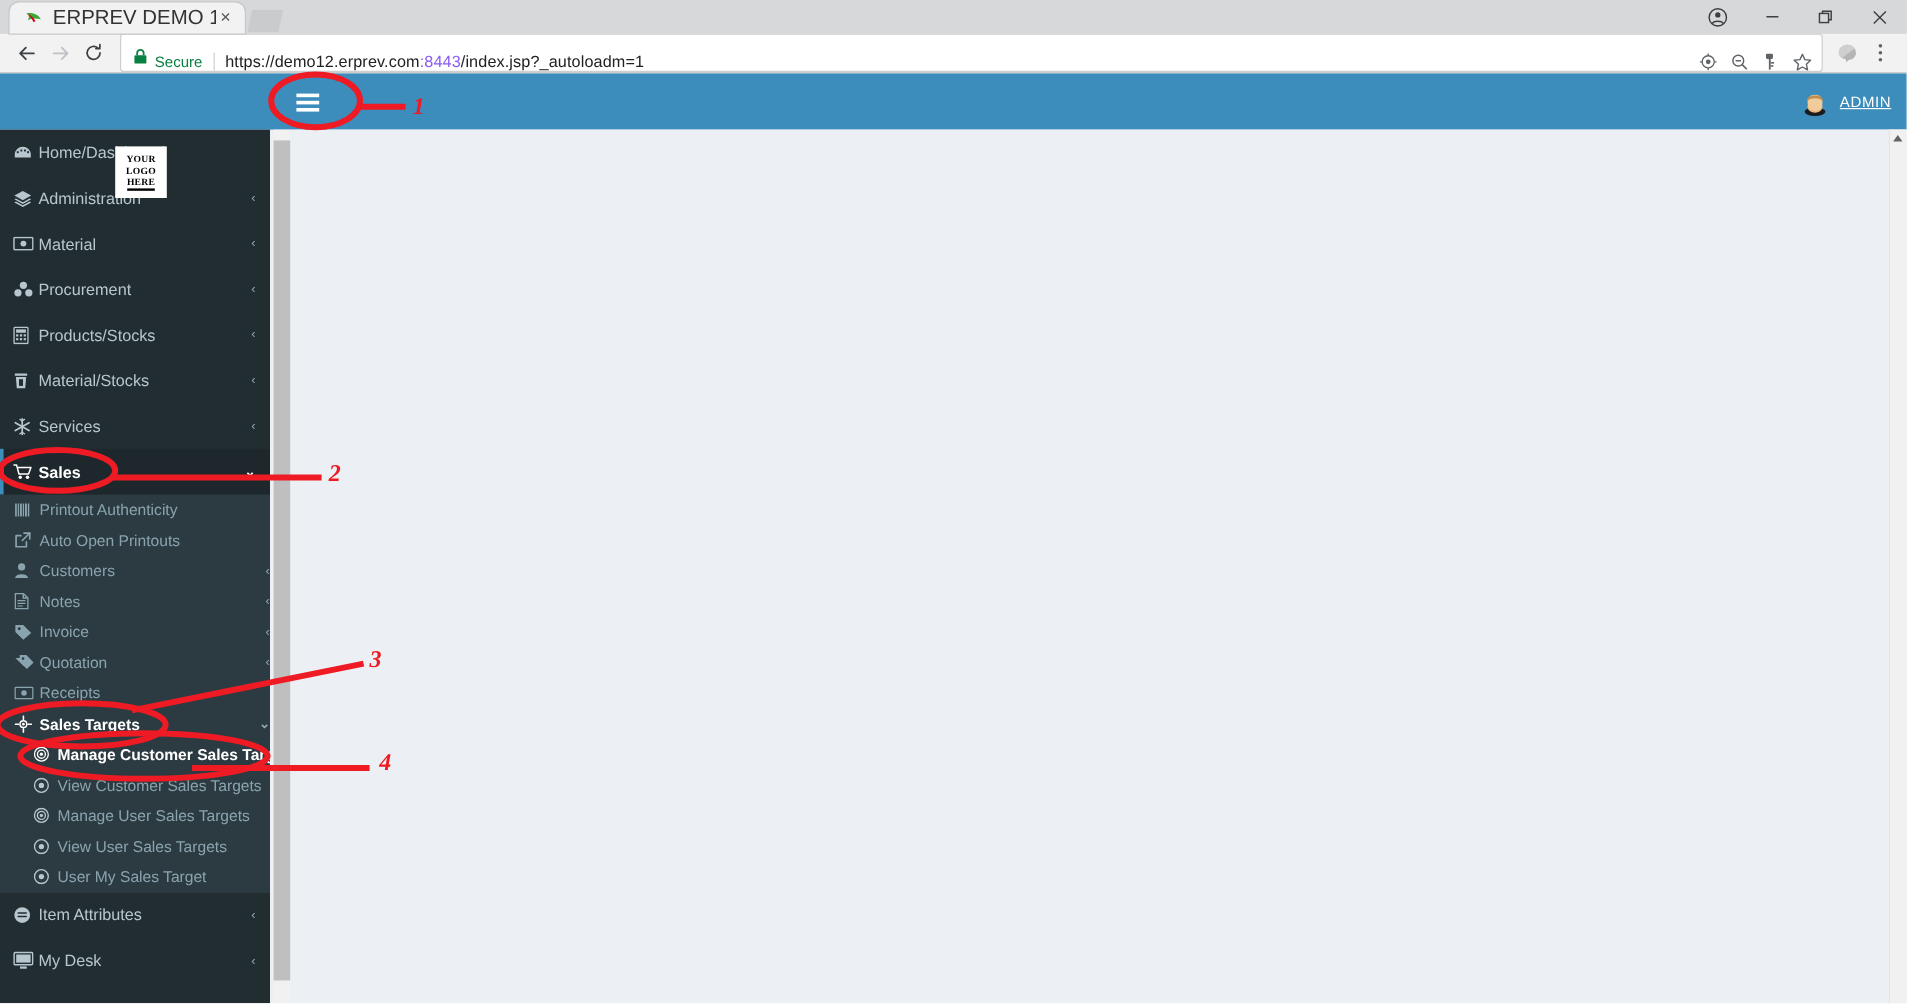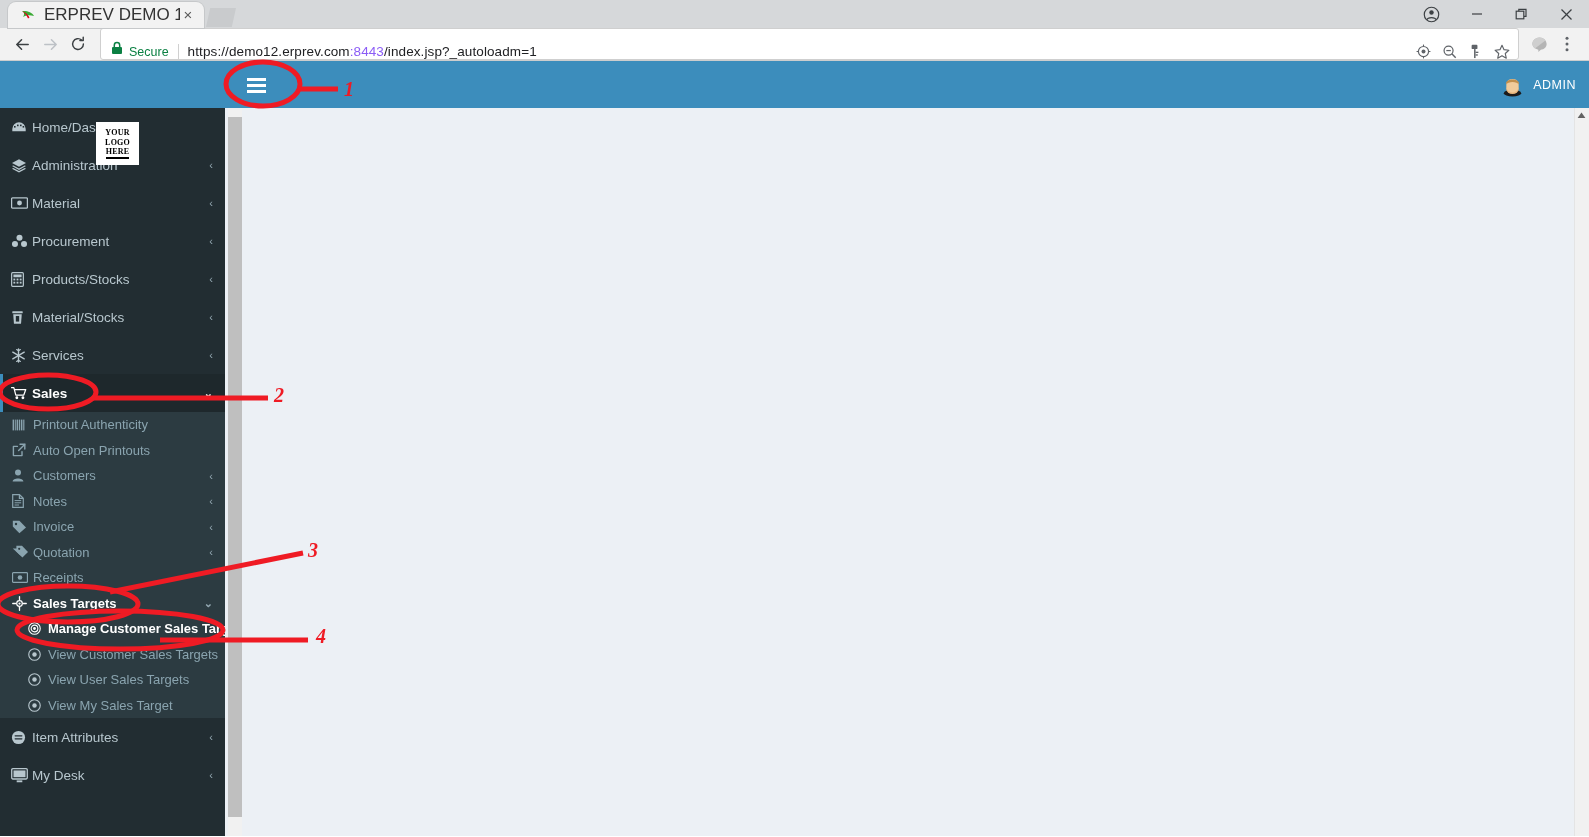--- a/index.html
+++ b/index.html
@@ -106,21 +106,21 @@
     display: flex; flex-direction: column; justify-content: center;
     gap: 3px; cursor: pointer;
   }
   .hamburger i { display: block; height: 3px; background: #ffffff; width: 19px; }
 
   .topbar-right {
     position: absolute; right: 13px; top: 0; height: 47px;
     display: flex; align-items: center; gap: 8px;
   }
   .avatar-ic { width: 25px; height: 25px; }
-  .admin-label { font-size: 12.5px; color: #ffffff; letter-spacing: .5px; }
+  .admin-label { font-size: 12.5px; color: #ffffff; letter-spacing: .5px; text-decoration: underline; }
 
   
   .sidebar {
     position: absolute; left: 0; top: 47px; width: 225px; height: 728px;
     background: #222d32; overflow: hidden;
   }
   .m-item {
     height: 38px; display: flex; align-items: center;
     padding-left: 11px; padding-right: 12px; cursor: pointer;
     color: #b8c7ce; font-size: 13.5px; position: relative;
@@ -134,21 +134,21 @@
   .m-arrow { font-size: 11px; color: #93a7b1; flex: 0 0 auto; }
   .m-item.active {
     background: #1e282c; color: #ffffff; font-weight: bold;
     border-left: 3px solid #3c8dbc; padding-left: 8px;
   }
   .m-item.active .m-ic, .m-item.active .m-arrow { color: #ffffff; }
 
   .submenu { background: #2c3b41; }
   .sub-item {
     height: 25.5px; display: flex; align-items: center;
-    padding-left: 12px; padding-right: 12px;
+    padding-left: 12px; 
     color: #8aa4af; font-size: 13px; cursor: pointer;
   }
   .sub-item .m-ic { flex: 0 0 21px; color: #8aa4af; }
   .sub-item.selected { color: #ffffff; font-weight: bold; }
   .sub-item.selected .m-ic { color: #ffffff; }
   .sub-sub { background: #2c3b41; }
   .sub2-item {
     height: 25.5px; display: flex; align-items: center;
     padding-left: 28px; padding-right: 12px;
     color: #8aa4af; font-size: 13px; cursor: pointer;
@@ -577,39 +577,49 @@
         <div class="sub2-item">
           <span class="m-ic">
             <svg width="13" height="13" viewBox="0 0 14 14">
                 <circle cx="7" cy="7" r="6.2" fill="none" stroke="currentColor" stroke-width="1.2"></circle>
                 <circle cx="7" cy="7" r="2.4" fill="currentColor"></circle>
               </svg>
           </span>
           <span class="m-label">View Customer Sales Targets</span>
         </div>
 
+        <div class="sub2-item">
+          <span class="m-ic">
+            <svg width="13" height="13" viewBox="0 0 14 14">
+                <circle cx="7" cy="7" r="6.2" fill="none" stroke="currentColor" stroke-width="1.2"></circle>
+                <circle cx="7" cy="7" r="3.6" fill="none" stroke="currentColor" stroke-width="1.2"></circle>
+                <circle cx="7" cy="7" r="1.5" fill="currentColor"></circle>
+              </svg>
+          </span>
+          <span class="m-label">Manage User Sales Targets</span>
+        </div>
 
         <div class="sub2-item">
           <span class="m-ic">
             <svg width="13" height="13" viewBox="0 0 14 14">
                 <circle cx="7" cy="7" r="6.2" fill="none" stroke="currentColor" stroke-width="1.2"></circle>
                 <circle cx="7" cy="7" r="2.4" fill="currentColor"></circle>
               </svg>
           </span>
           <span class="m-label">View User Sales Targets</span>
         </div>
 
         <div class="sub2-item">
           <span class="m-ic">
             <svg width="13" height="13" viewBox="0 0 14 14">
                 <circle cx="7" cy="7" r="6.2" fill="none" stroke="currentColor" stroke-width="1.2"></circle>
                 <circle cx="7" cy="7" r="2.4" fill="currentColor"></circle>
               </svg>
           </span>
-          <span class="m-label">View My Sales Target</span>
+          <span class="m-label">User My Sales Target</span>
         </div>
       </div>
     </div>
 
     <div class="m-item top-lvl">
       <span class="m-ic">
         <svg width="15" height="15" viewBox="0 0 16 16">
             <circle cx="8" cy="8" r="7" fill="currentColor"></circle>
             <g stroke="#222d32" stroke-width="1.3" stroke-linecap="round">
               <line x1="4.4" y1="6.2" x2="11.6" y2="6.2"></line>

